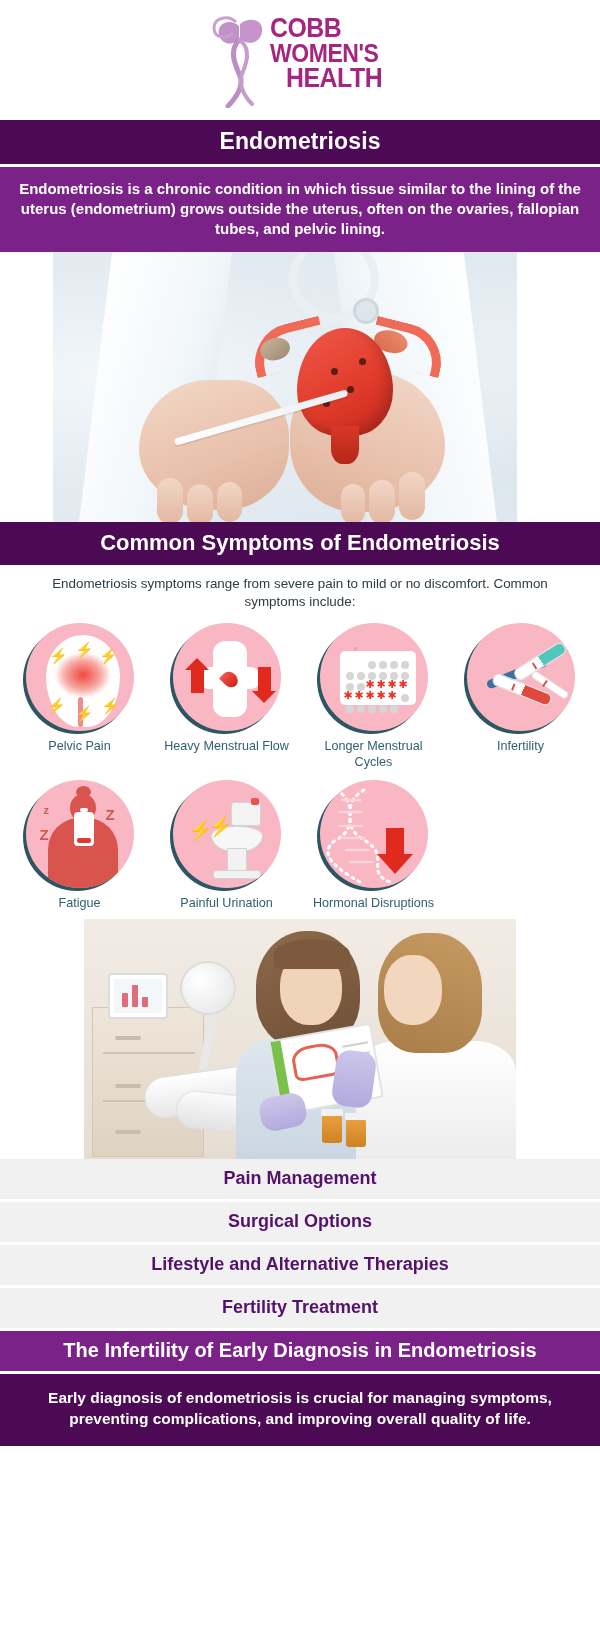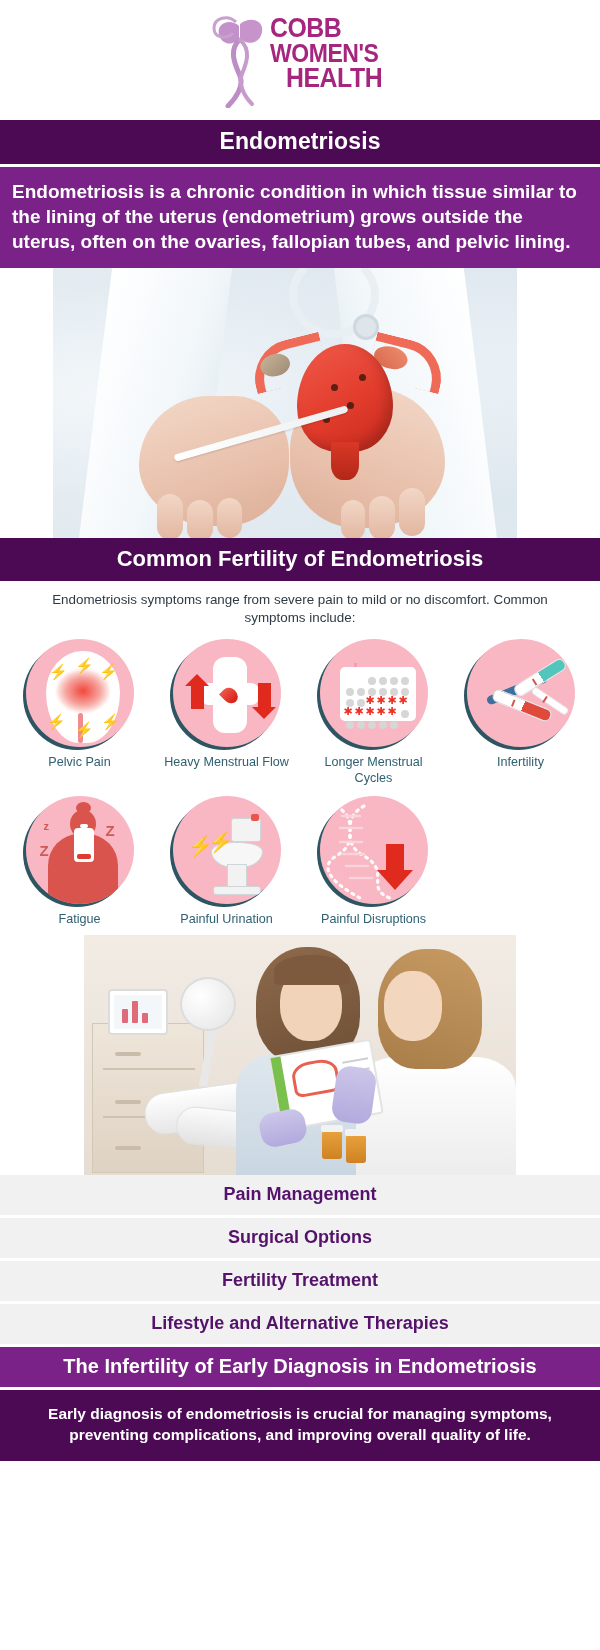--- a/index.html
+++ b/index.html
@@ -60,21 +60,22 @@
     color: #ffffff;
     text-align: center;
     font-size: 23px;
     font-weight: bold;
     padding: 8px 10px 9px;
     letter-spacing: 0.1px;
   }
   .band-desc {
     background: #7a2287;
     color: #ffffff;
-    font-size: 19px;
+    text-align: center;
+    font-size: 15px;
     font-weight: bold;
     line-height: 1.32;
     padding: 12px 12px 14px;
     border-top: 3px solid #ffffff;
   }
   .band-section {
     background: #4b0a53;
     color: #ffffff;
     text-align: center;
     font-size: 22px;
@@ -443,21 +444,21 @@
         <div class="uterus-cervix"></div>
         <div class="dot-mark" style="left:92px; top:54px;"></div>
         <div class="dot-mark" style="left:108px; top:72px;"></div>
         <div class="dot-mark" style="left:84px; top:86px;"></div>
         <div class="dot-mark" style="left:120px; top:44px;"></div>
       </div>
       <div class="pointer"></div>
     </div>
   </div>
 
-  <div class="band-section">Common Fertility of Endometriosis</div>
+  <div class="band-section">Common Symptoms of Endometriosis</div>
   <div class="sym-intro">Endometriosis symptoms range from severe pain to mild or no discomfort. Common symptoms include:</div>
 
   <div class="sym-grid">
 
     <div class="sym-cell">
       <div class="sym-icon">
         <div class="circle"></div>
         <div class="clip">
           <div class="pelvis-shape"></div>
           <div class="pelvis-glow"></div>
@@ -598,21 +599,21 @@
               <line x1="20" y1="32" x2="42" y2="32"></line>
               <line x1="20" y1="46" x2="42" y2="46"></line>
               <line x1="22" y1="58" x2="44" y2="58"></line>
               <line x1="26" y1="70" x2="48" y2="70"></line>
               <line x1="30" y1="82" x2="52" y2="82"></line>
             </g>
           </svg>
           <div class="big-arrow"></div>
         </div>
       </div>
-      <div class="sym-label">Painful Disruptions</div>
+      <div class="sym-label">Hormonal Disruptions</div>
     </div>
 
 
   </div>
 
 
   <div class="hero2">
     <div class="frame2">
       <div class="room-wall"></div>
       <div class="cabinet">
@@ -656,20 +657,20 @@
       <div class="pillbottle" style="left:238px; top:196px;"></div>
       <div class="pillcap" style="left:237px; top:190px;"></div>
       <div class="pillbottle" style="left:262px; top:200px;"></div>
       <div class="pillcap" style="left:261px; top:194px;"></div>
     </div>
   </div>
 
   <div class="treat-list">
     <div class="treat-item">Pain Management</div>
     <div class="treat-item">Surgical Options</div>
+    <div class="treat-item">Lifestyle and Alternative Therapies</div>
     <div class="treat-item">Fertility Treatment</div>
-    <div class="treat-item">Lifestyle and Alternative Therapies</div>
   </div>
 
   <div class="band-section violet thin">The Infertility of Early Diagnosis in Endometriosis</div>
   <div class="footer-band">Early diagnosis of endometriosis is crucial for managing symptoms, preventing complications, and improving overall quality of life.</div>
 
 </div>
 
 </body></html>

